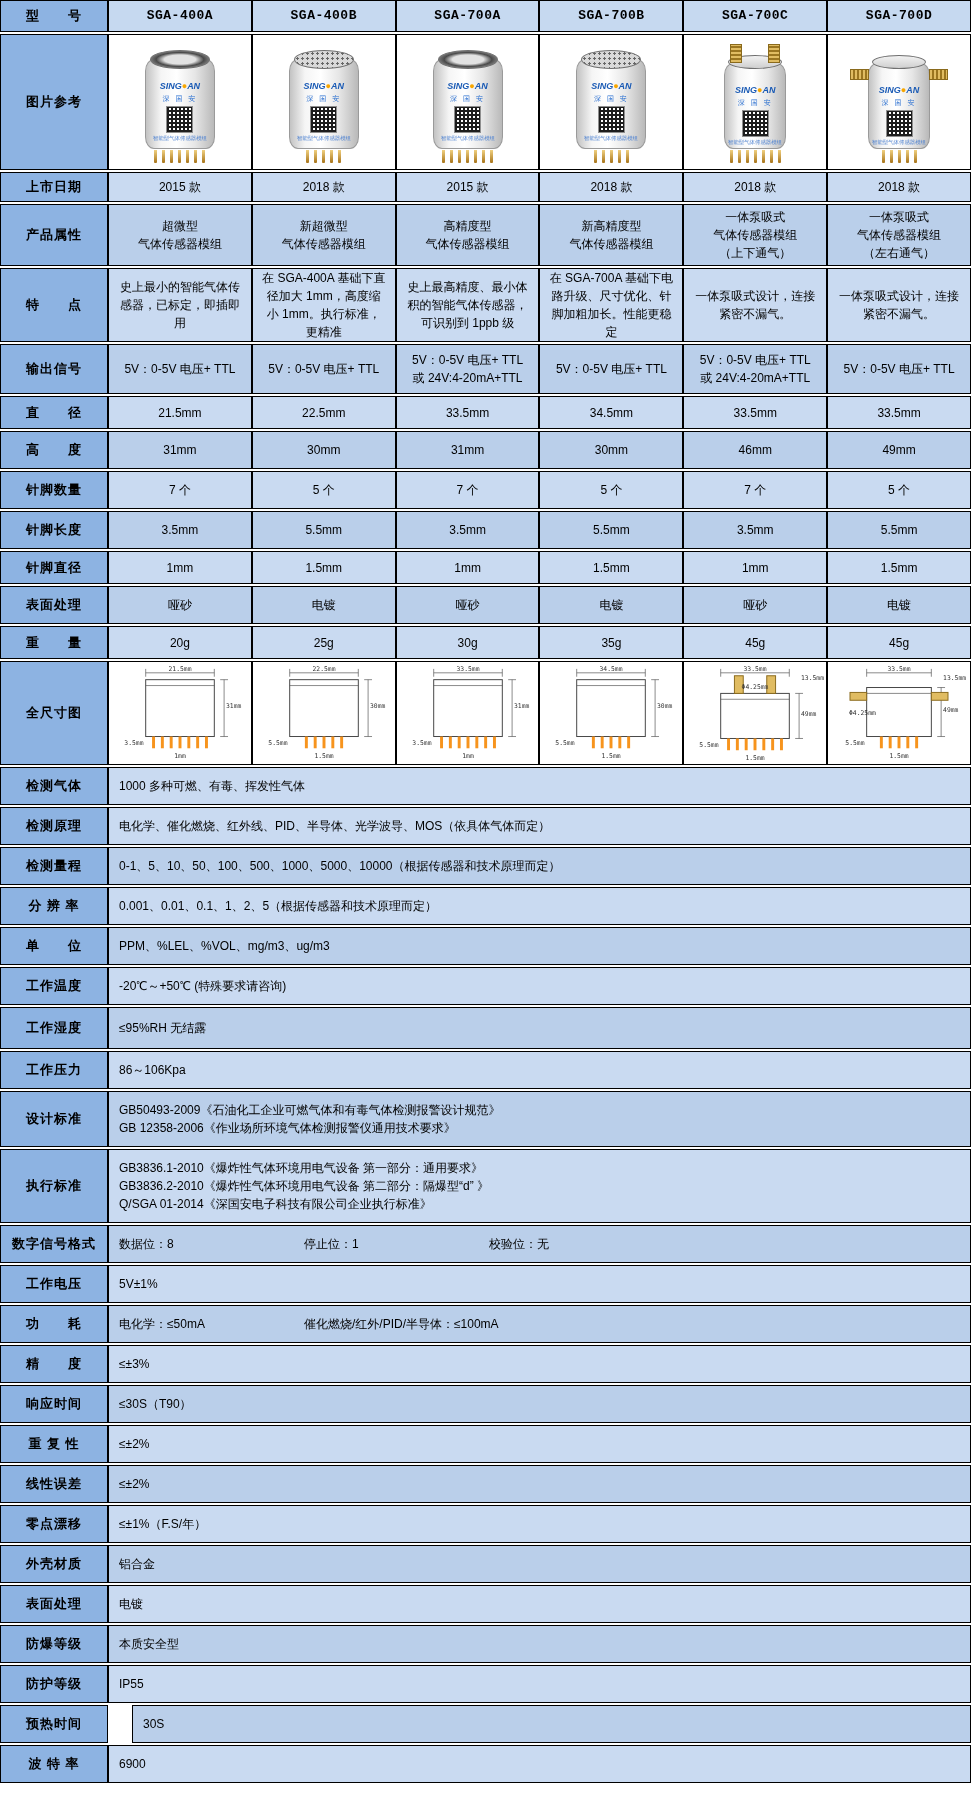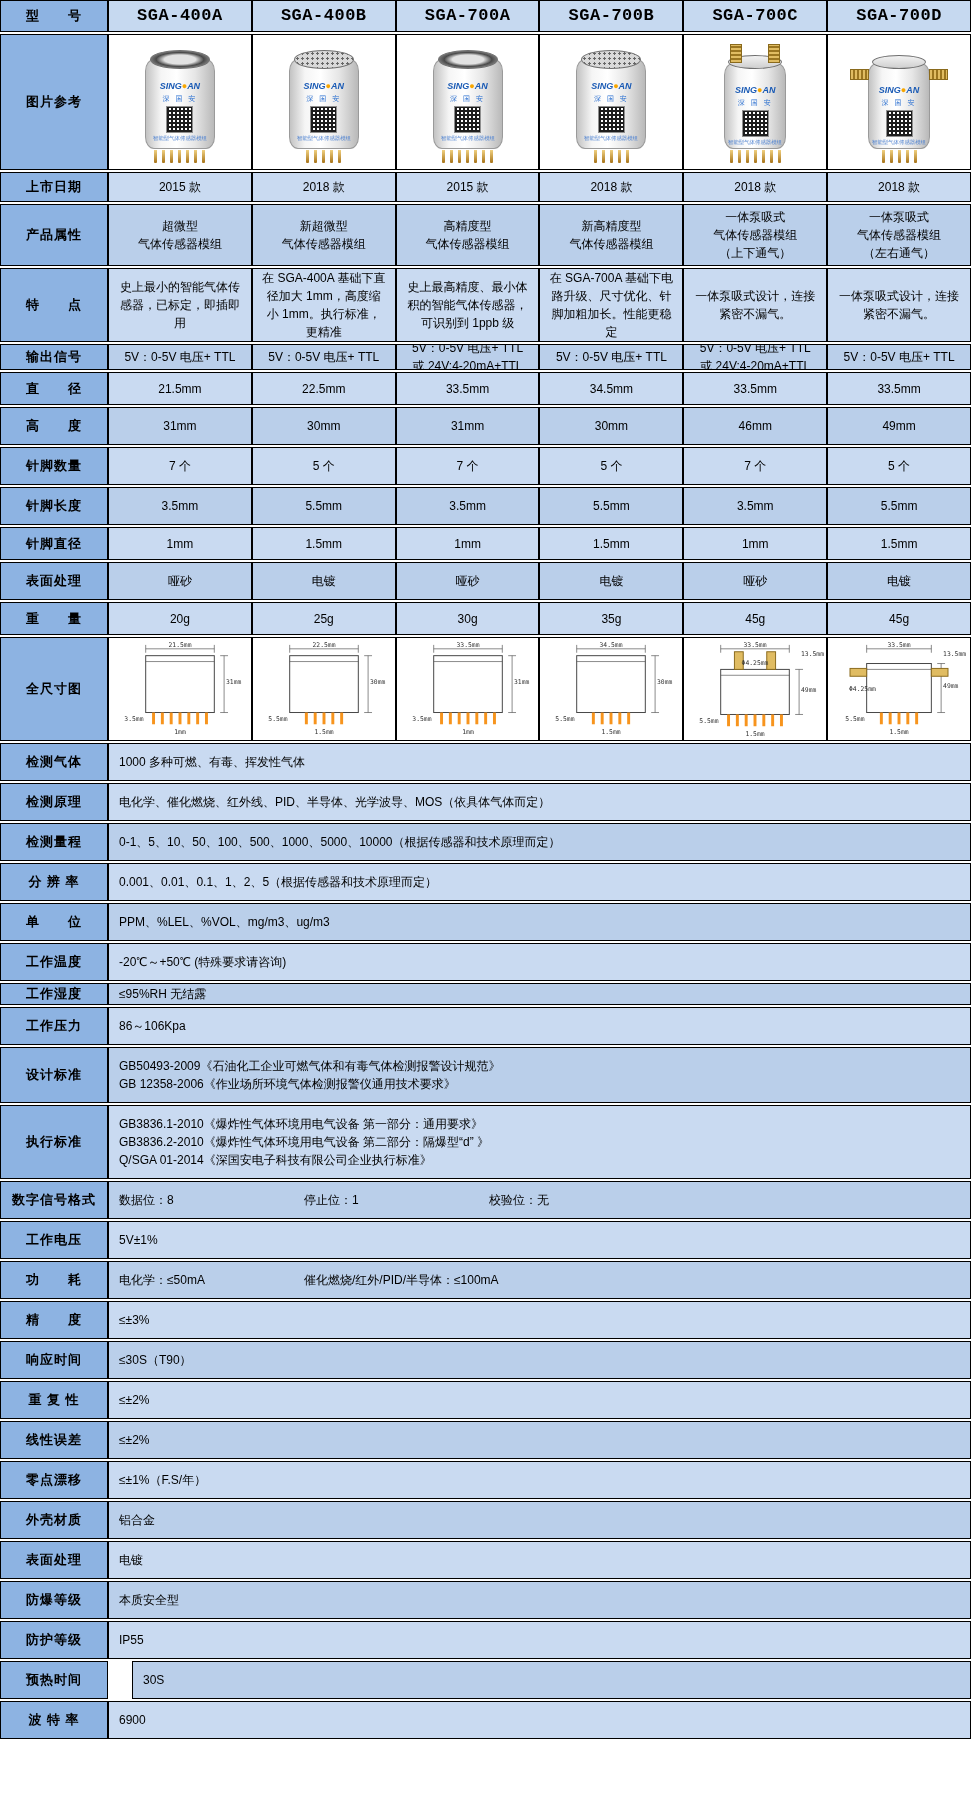--- a/index.html
+++ b/index.html
@@ -4,21 +4,21 @@
 <style>
   html,body{margin:0;padding:0;background:#fff;}
   body{width:971px;font-family:"Liberation Sans",sans-serif;color:#000;}
   .sheet{width:971px;}
   .row{display:flex;margin-bottom:2px;}
   .cell{border:1px solid #000;box-sizing:border-box;display:flex;align-items:center;
         justify-content:center;text-align:center;font-size:12px;line-height:1.5;
         white-space:pre-line;overflow:hidden;}
   .label{flex:0 0 108px;width:108px;background:#8DB3E2;font-weight:bold;font-size:13px;letter-spacing:1px;}
   .col{flex:1 1 0;}
-  .hdr .col{background:#C6D9F0;font-weight:bold;font-size:17px;font-family:"Liberation Mono",monospace;letter-spacing:.5px;}
+  .hdr .col{background:#C6D9F0;font-weight:bold;font-size:13px;font-family:"Liberation Mono",monospace;letter-spacing:.5px;}
   .bgL .col, .bgL .val{background:#C9DAF1;}
   .bgD .col, .bgD .val{background:#BACFEA;}
   .white{background:#fff;}
   .val{justify-content:flex-start;text-align:left;padding:0 10px;font-size:12px;}
   .seg{display:inline-block;min-width:145px;margin-right:40px;}
   
   .ph{position:relative;width:100%;height:100%;display:flex;align-items:flex-end;justify-content:center;background:#fff;}
   .sensor{position:relative;width:86px;height:116px;margin-bottom:6px;}
   .sbody{position:absolute;left:8px;right:8px;top:12px;bottom:14px;border:1px solid #9a9a9a;border-radius:9px/12px;
          background:linear-gradient(90deg,#c3c3c3,#f5f5f5 22%,#ffffff 45%,#e6e6e6 72%,#b9b9b9);
@@ -99,21 +99,21 @@
       </div>
       <div class="row bgL" style="height: 74px;">
         <div class="cell label">特　　点</div>
         <div class="cell col" style="padding: 2px 8px;">史上最小的智能气体传感器，已标定，即插即用</div>
         <div class="cell col" style="padding: 2px 8px;">在 SGA-400A 基础下直径加大 1mm，高度缩小 1mm。执行标准，更精准</div>
         <div class="cell col" style="padding: 2px 8px;">史上最高精度、最小体积的智能气体传感器，可识别到 1ppb 级</div>
         <div class="cell col" style="padding: 2px 8px;">在 SGA-700A 基础下电路升级、尺寸优化、针脚加粗加长。性能更稳定</div>
         <div class="cell col" style="padding: 2px 8px;">一体泵吸式设计，连接紧密不漏气。</div>
         <div class="cell col" style="padding: 2px 8px;">一体泵吸式设计，连接紧密不漏气。</div>
       </div>
-      <div class="row bgD" style="height: 26px;">
+      <div class="row bgD" style="height: 50px;">
         <div class="cell label">输出信号</div>
         <div class="cell col" style="padding: 2px 8px;">5V：0-5V 电压+ TTL</div>
         <div class="cell col" style="padding: 2px 8px;">5V：0-5V 电压+ TTL</div>
         <div class="cell col" style="padding: 2px 8px;">5V：0-5V 电压+ TTL
 或 24V:4-20mA+TTL</div>
         <div class="cell col" style="padding: 2px 8px;">5V：0-5V 电压+ TTL</div>
         <div class="cell col" style="padding: 2px 8px;">5V：0-5V 电压+ TTL
 或 24V:4-20mA+TTL</div>
         <div class="cell col" style="padding: 2px 8px;">5V：0-5V 电压+ TTL</div>
       </div>
@@ -328,21 +328,21 @@
         <div class="cell col val">0.001、0.01、0.1、1、2、5（根据传感器和技术原理而定）</div>
       </div>
       <div class="row bgD" style="height: 38px;">
         <div class="cell label">单　　位</div>
         <div class="cell col val">PPM、%LEL、%VOL、mg/m3、ug/m3</div>
       </div>
       <div class="row bgL" style="height: 38px;">
         <div class="cell label">工作温度</div>
         <div class="cell col val">-20℃～+50℃ (特殊要求请咨询)</div>
       </div>
-      <div class="row bgD" style="height: 22px;">
+      <div class="row bgD" style="height: 42px;">
         <div class="cell label">工作湿度</div>
         <div class="cell col val">≤95%RH 无结露</div>
       </div>
       <div class="row bgL" style="height: 38px;">
         <div class="cell label">工作压力</div>
         <div class="cell col val">86～106Kpa</div>
       </div>
       <div class="row bgD" style="height: 56px;">
         <div class="cell label">设计标准</div>
         <div class="cell col val">GB50493-2009《石油化工企业可燃气体和有毒气体检测报警设计规范》

